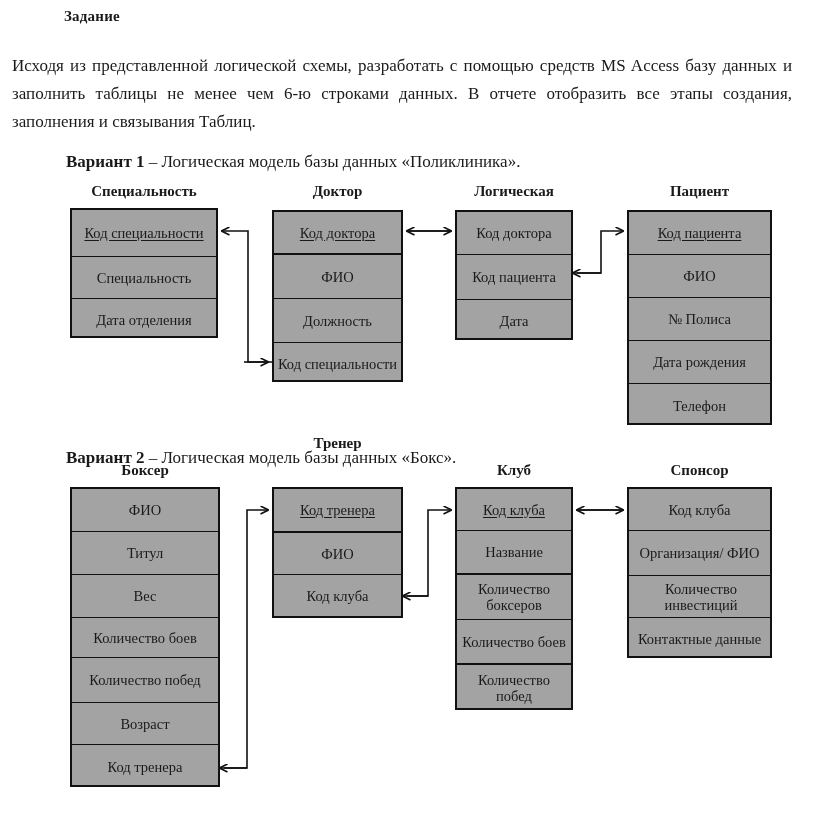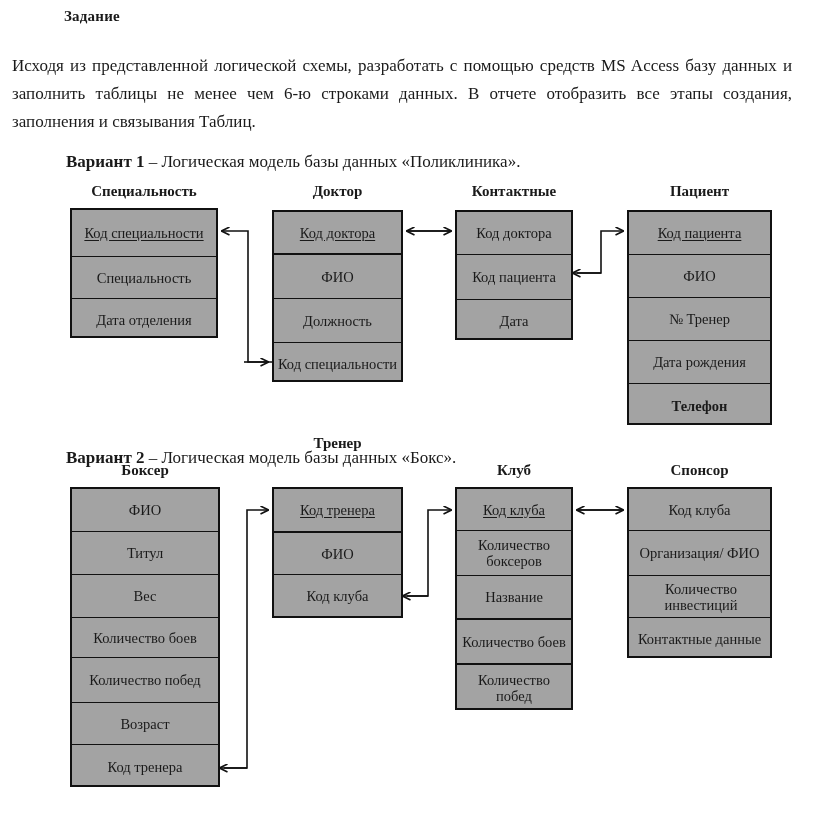--- a/index.html
+++ b/index.html
@@ -127,21 +127,21 @@
     <span>ФИО</span>
     </div>
   <div class="field" style="flex:0 0 44px;">
     <span>Должность</span>
     </div>
   <div class="field" style="flex:0 0 41px;">
     <span>Код специальности</span>
     </div>
 </div>
 
-<div class="entity-title" style="left:455px; top:183px; width:118px;">Контактные</div>
+<div class="entity-title" style="left:455px; top:183px; width:118px;">Логическая</div>
 <div class="entity" style="left:455px; top:210px; width:118px; height:130px;">
   <div class="field" style="flex:0 0 43px;">
     <span>Код доктора</span>
     </div>
   <div class="field" style="flex:0 0 45px;">
     <span>Код пациента</span>
     </div>
   <div class="field" style="flex:0 0 42px;">
     <span>Дата</span>
     </div>
@@ -149,26 +149,26 @@
 
 <div class="entity-title" style="left:627px; top:183px; width:145px;">Пациент</div>
 <div class="entity" style="left:627px; top:210px; width:145px; height:215px;">
   <div class="field pk" style="flex:0 0 43px;">
     <span>Код пациента</span>
     </div>
   <div class="field" style="flex:0 0 43px;">
     <span>ФИО</span>
     </div>
   <div class="field" style="flex:0 0 43px;">
-    <span>№ Тренер</span>
+    <span>№ Полиса</span>
     </div>
   <div class="field" style="flex:0 0 43px;">
     <span>Дата рождения</span>
     </div>
-  <div class="field" style="flex:0 0 43px;font-weight:bold;">
+  <div class="field" style="flex:0 0 43px;">
     <span>Телефон</span>
     </div>
 </div>
 
 <div class="variant-caption" id="variant-2-caption">
   <span class="vc-strong">Вариант 2</span><span> – Логическая модель базы данных «Бокс».</span>
 </div>
 
 <div class="entity-title" style="left:70px; top:462px; width:150px;">Боксер</div>
 <div class="entity" style="left:70px; top:487px; width:150px; height:300px;">
@@ -206,25 +206,25 @@
   <div class="field" style="flex:0 0 41px;">
     <span>Код клуба</span>
     </div>
 </div>
 
 <div class="entity-title" style="left:455px; top:462px; width:118px;">Клуб</div>
 <div class="entity" style="left:455px; top:487px; width:118px; height:223px;">
   <div class="field pk" style="flex:0 0 42px;">
     <span>Код клуба</span>
     </div>
-  <div class="field" style="flex:0 0 45px;">
-    <span>Количество боксеров</span>
-    </div>
   <div class="field thick" style="flex:0 0 44px;">
     <span>Название</span>
+    </div>
+  <div class="field" style="flex:0 0 45px;">
+    <span>Количество боксеров</span>
     </div>
   <div class="field thick" style="flex:0 0 45px;">
     <span>Количество боев</span>
     </div>
   <div class="field" style="flex:0 0 45px;">
     <span>Количество побед</span>
     </div>
 </div>
 
 <div class="entity-title" style="left:627px; top:462px; width:145px;">Спонсор</div>

